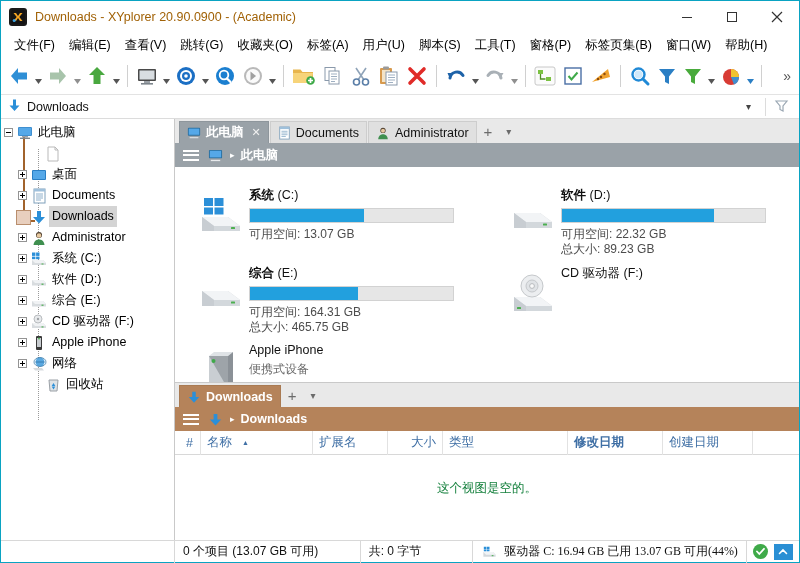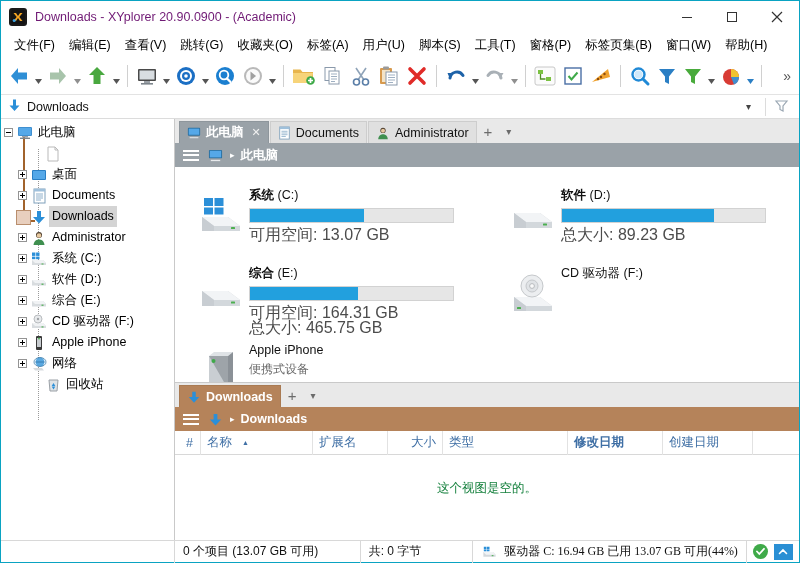--- a/index.html
+++ b/index.html
@@ -28,21 +28,21 @@
     padding-left: 8px;
   }
   .app-icon {
     width: 18px; height: 18px; border-radius: 3px;
     background: #1a1a1a;
     display: flex; align-items: center; justify-content: center;
     margin-right: 8px; flex: none;
   }
   .app-icon svg { display:block; }
   .title-text {
-    font-size: 12.5px; color: #701a75; white-space: nowrap;
+    font-size: 12.5px; color: #a16207; white-space: nowrap;
     flex: 1;
   }
   .win-btns { display: flex; height: 32px; }
   .win-btn {
     width: 45px; height: 32px;
     display: flex; align-items: center; justify-content: center;
     color: #333;
   }
   .win-btn svg { display: block; }
 
@@ -190,21 +190,21 @@
   }
   .drive-ico { width: 56px; flex: none; display: flex; align-items: center; justify-content: center; padding-top: 14px;}
   .drive-info { flex: 1 1 auto; min-width: 0; padding-top: 6px; }
   .drive-name { font-size: 12.5px; color: #111; margin-bottom: 4px; white-space: nowrap; }
   .drive-name b { font-weight: bold; }
   .bar {
     width: 205px; height: 15px; background: #e6e6e6;
     border: 1px solid #d2d2d2; position: relative; margin-bottom: 4px;
   }
   .bar > span { display:block; height: 100%; background: #22a0de; }
-  .drive-line { font-size: 16px; color: #4c4c4c; line-height: 15px; white-space: nowrap; }
+  .drive-line { font-size: 12px; color: #4c4c4c; line-height: 15px; white-space: nowrap; }
   .drive-line .lbl { color: #4c4c4c; }
   .drive-sub { font-size: 12px; color: #6a6a6a; }
 
   
   .bottom-pane { height: 158px; min-height: 158px; display: flex; flex-direction: column; border-top: 1px solid #c9c9c9;}
   .collist { flex: 1 1 auto; display:flex; flex-direction: column; background:#fff; min-height:0; }
   .colhead {
     height: 24px; min-height: 24px; display: flex; align-items: center;
     background: #ffffff; border-bottom: 1px solid #d8d8d8;
     font-size: 12.5px; color: #3f6fa5;
@@ -787,20 +787,21 @@
               <path d="M4 18 L30 18 L42 27 L16 27 Z" fill="#f2f4f6"></path>
               <path d="M16 27 L16 33 L4 33 L4 18 Z" fill="#c8cdd2"></path>
               <rect x="33" y="28.5" width="4" height="2" rx="0.6" fill="#4caf50"></rect>
             </svg>
           </div>
           <div class="drive-info">
             <div class="drive-name"><b>软件</b><span> (D:)</span></div>
             <div class="bar">
                 <span id="bar1" style="width: 75%;"></span>
               </div>
+            <div class="drive-line"><span class="lbl">可用空间:</span> <span>22.32 GB</span></div>
             <div class="drive-line"><span class="lbl">总大小:</span> <span>89.23 GB</span></div>
           </div>
         </div>
 
         <div class="drive">
           <div class="drive-ico">
             <svg width="46" height="40" viewBox="0 0 46 40">
               <path d="M4 18 L30 18 L42 27 L42 33 L4 33 Z" fill="#d3d8dc"></path>
               <path d="M4 18 L30 18 L42 27 L16 27 Z" fill="#f2f4f6"></path>
               <path d="M16 27 L16 33 L4 33 L4 18 Z" fill="#c8cdd2"></path>

